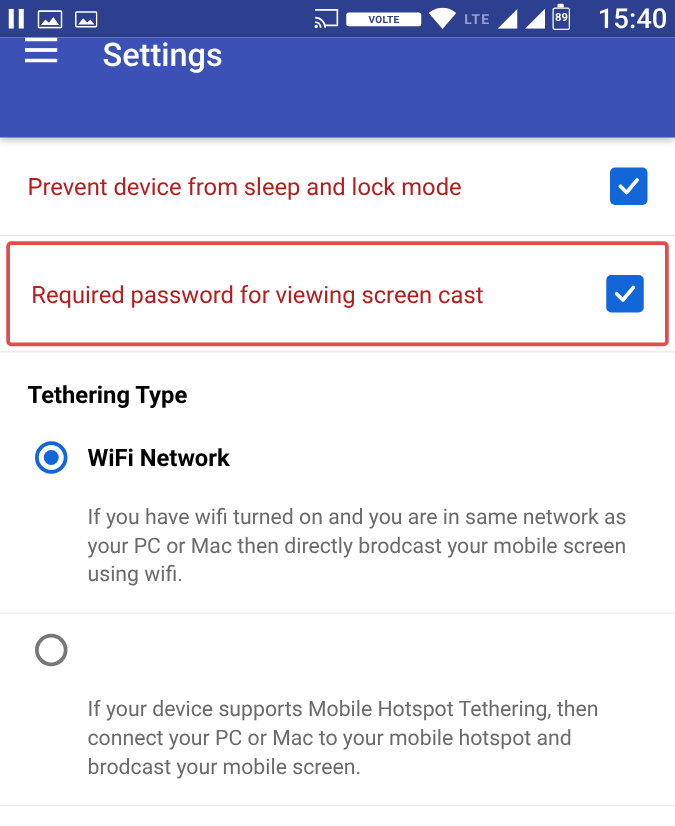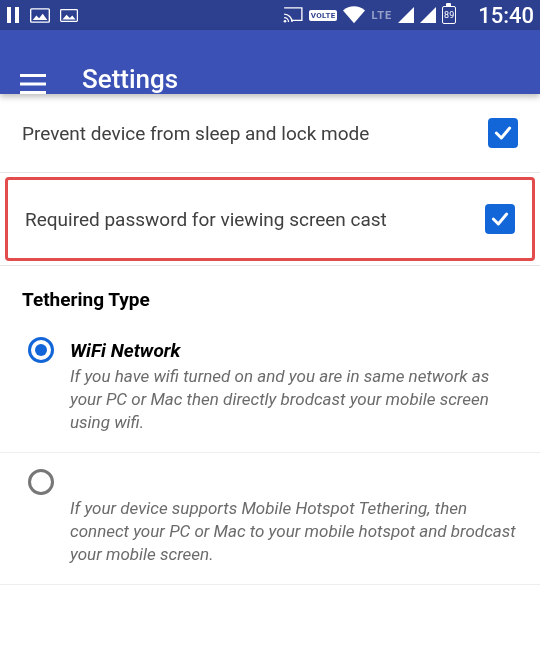--- a/index.html
+++ b/index.html
@@ -23,66 +23,66 @@
     }
     .status-left { display: flex; gap: 10px; align-items: center; }
     .status-right { display: flex; gap: 6px; align-items: center; }
     .status-right .lte { font-size: 11px; opacity: 0.5; letter-spacing: 1px; font-weight: bold; }
     .status-right .clock { font-size: 22px; font-weight: 500; margin-left: 16px; }
     .volte-badge {
       background: #fff;
       color: #2d3f8f;
       font-size: 8px;
       font-weight: 700;
-      padding: 1px 2px;
+      padding: 1px 18px;
       border-radius: 2px;
       letter-spacing: 0.2px;
     }
     .batt {
       position: relative;
       width: 14px;
       height: 18px;
       border: 1.5px solid #fff;
       border-radius: 2px;
       display: flex;
       align-items: center;
       justify-content: center;
       font-size: 9px;
-      font-weight: 400;
+      font-weight: 700;
     }
     .batt::before {
       content: '';
       position: absolute;
       top: -4px;
       left: 3px;
       width: 5px;
       height: 2.5px;
       background: #fff;
       border-radius: 1px 1px 0 0;
     }
     .app-bar {
-      height: 64px;
+      height: 80px;
       background: #3b51b5;
       color: #fff;
       display: flex;
-      align-items: flex-end;
+      align-items: flex-start;
       padding: 0 20px;
       gap: 36px;
       box-shadow: 0 3px 6px rgba(0,0,0,0.25);
     }
     .app-title { font-size: 26px; font-weight: 500; }
     .content { padding: 0; }
     .row {
       display: flex;
       align-items: center;
       justify-content: space-between;
       padding: 24px 22px;
       border-bottom: 1px solid #e6e6e6;
     }
-    .row-label { font-size: 19px; color: #404040; }
+    .row-label { font-size: 19px; color: #b91c1c; }
     .checkbox {
       width: 30px;
       height: 30px;
       display: flex;
       align-items: center;
       justify-content: center;
       border-radius: 4px;
     }
     .checkbox.checked { background: #1266d8; }
     .highlight-box {
@@ -90,21 +90,21 @@
       border-radius: 4px;
       margin: 4px 5px 0 5px;
     }
     .highlight-box .row { padding: 24px 17px; border-bottom: none; border-radius: 30px; }
     .section-divider { border-bottom: 1px solid #e6e6e6; margin-top: 4px; }
     .section-title {
       font-weight: 700;
       font-size: 19px;
       padding: 22px 22px 10px 22px;
     }
-    .radio-option { padding: 16px 22px 18px 28px; border-bottom: 1px solid #eeeeee; font-style: italic; }
+    .radio-option { padding: 16px 22px 18px 28px; border-bottom: 1px solid #eeeeee; }
     .radio-head { display: flex; align-items: center; gap: 16px; }
     .radio {
       width: 26px;
       height: 26px;
       border: 3px solid #777;
       border-radius: 50%;
       display: flex;
       align-items: center;
       justify-content: center;
       flex-shrink: 0;
@@ -112,21 +112,21 @@
     .radio.selected { border-color: #1266d8; }
     .radio.selected .dot {
       width: 12px;
       height: 12px;
       border-radius: 50%;
       background: #1266d8;
     }
     .radio-label { font-weight: 700; font-size: 19px; }
     .radio-desc {
       margin-left: 42px;
-      margin-top: 2px;
+      margin-top: 24px;
       color: #6b6b6b;
       font-size: 17px;
       line-height: 1.35;
     }
     svg { display: block; }
   </style>
 </head>
 <body>
 
 <div class="status-bar">

